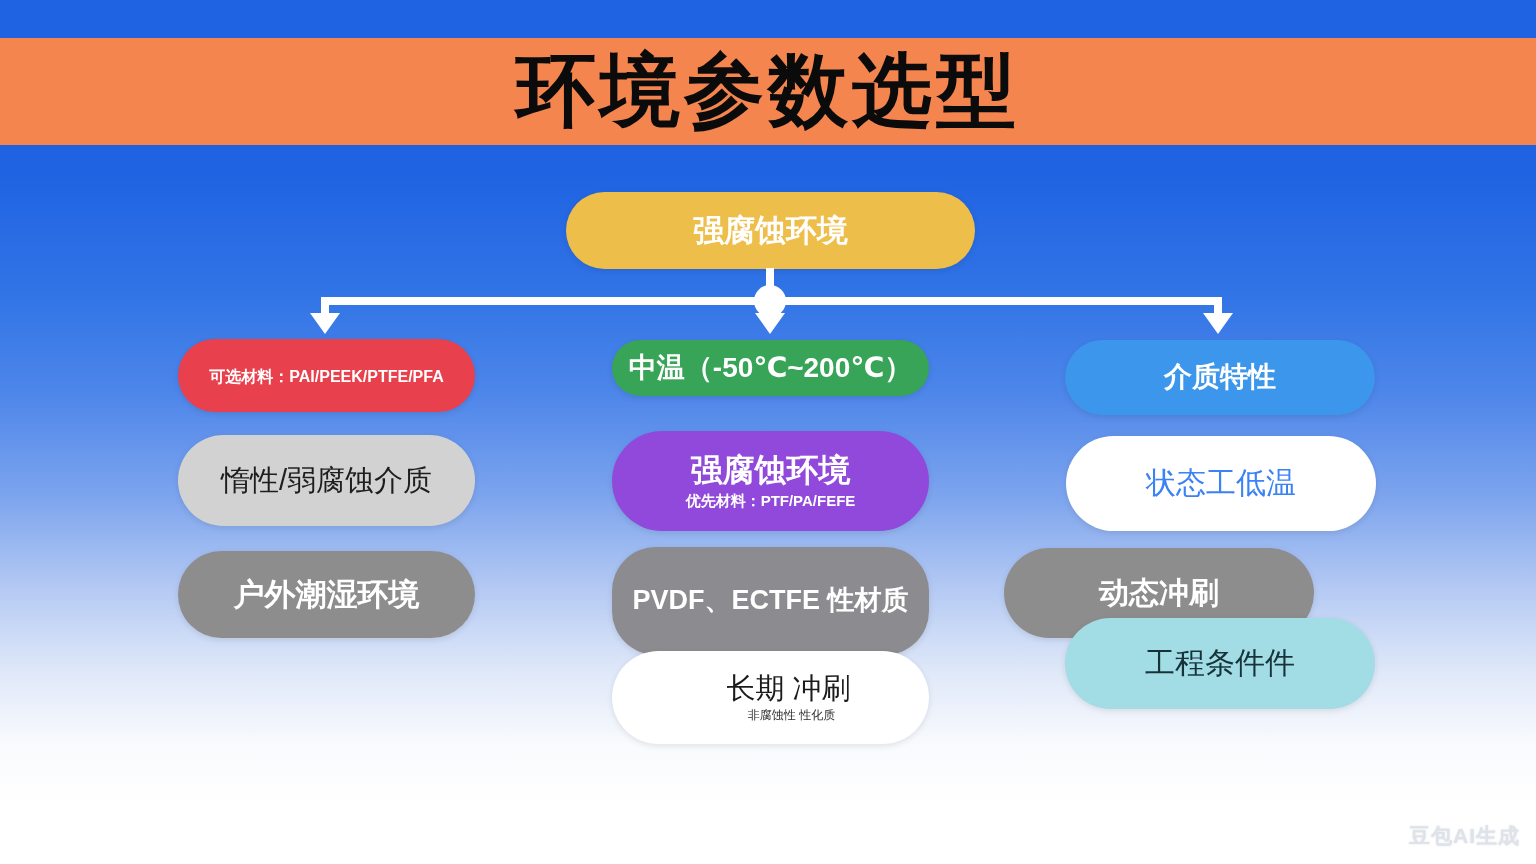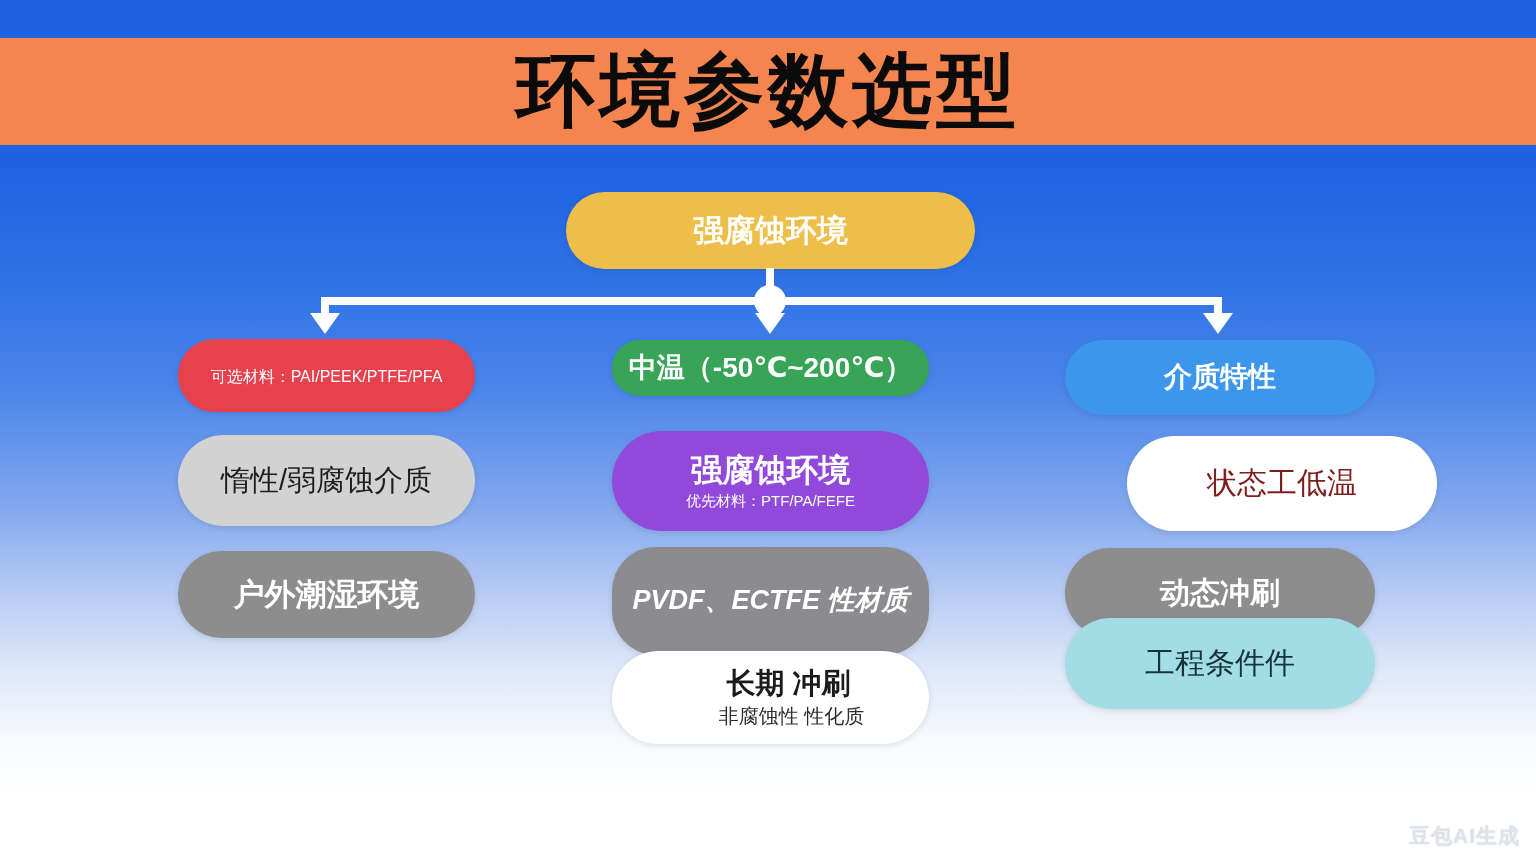--- a/index.html
+++ b/index.html
@@ -26,50 +26,50 @@
     border-left:15px solid transparent;border-right:15px solid transparent;
     border-top:21px solid #ffffff;
   }
   
   .pill{
     position:absolute;display:flex;flex-direction:column;
     align-items:center;justify-content:center;text-align:center;
     box-shadow:0 2px 6px rgba(0,0,0,0.10);
   }
   .pill .t{font-weight:700;line-height:1.15;}
-  .pill .s{font-weight:400;line-height:1.2;margin-top:3px;}
+  .pill .s{font-weight:700;line-height:1.2;margin-top:3px;}
   .root-pill{
     left:566px;top:192px;width:409px;height:77px;border-radius:39px;
     background:#EEBE4A;color:#ffffff;
   }
   .root-pill .t{font-size:31px;}
   
   .p-red   {left:178px;top:339px;width:297px;height:73px;border-radius:37px;background:#E8404C;color:#fff;}
   .p-red .t{font-size:27px;} .p-red .s{font-size:16px;}
   .p-lgray {left:178px;top:435px;width:297px;height:91px;border-radius:46px;background:#D2D2D2;color:#1e1e1e;}
   .p-lgray .t{font-size:29px;font-weight:500;}
   .p-dgray1{left:178px;top:551px;width:297px;height:87px;border-radius:44px;background:#8D8D8D;color:#fff;}
   .p-dgray1 .t{font-size:31px;}
   .p-yellow{left:178px;top:636px;width:297px;height:90px;border-radius:45px;background:#F0C14F;color:#161616;}
   .p-yellow .t{font-size:30px;font-weight:500;}
   
   .p-green {left:612px;top:340px;width:317px;height:56px;border-radius:37px;background:#38A457;color:#fff;}
   .p-green .t{font-size:28px;}
   .p-purple{left:612px;top:431px;width:317px;height:100px;border-radius:50px;background:#9049DA;color:#fff;}
   .p-purple .t{font-size:32px;} .p-purple .s{font-size:15px;}
-  .p-dgray2{left:612px;top:547px;width:317px;height:108px;border-radius:44px;background:#8C8C90;color:#fff;font-style:italic;}
+  .p-dgray2{left:612px;top:547px;width:317px;height:108px;border-radius:44px;background:#8C8C90;color:#fff;}
   .p-dgray2 .t{font-size:27px;}
   .p-white1{left:612px;top:651px;width:317px;height:93px;border-radius:47px;background:#FFFFFF;color:#1b1b1b;}
-  .p-white1 .t{font-size:29px;font-weight:700;margin-left:36px;} .p-white1 .s{font-size:20px;font-weight:400;color:#2d2d2d;margin-left:42px;}
+  .p-white1 .t{font-size:29px;font-weight:400;margin-left:36px;} .p-white1 .s{font-size:12px;font-weight:400;color:#2d2d2d;margin-left:42px;}
   
   .p-blue  {left:1065px;top:340px;width:310px;height:75px;border-radius:38px;background:#3B96EC;color:#fff;}
   .p-blue .t{font-size:28px;}
-  .p-white2{left:1127px;top:436px;width:310px;height:95px;border-radius:48px;background:#FFFFFF;color:#7f1d1d;}
+  .p-white2{left:1066px;top:436px;width:310px;height:95px;border-radius:48px;background:#FFFFFF;color:#3b82f6;}
   .p-white2 .t{font-size:30px;font-weight:500;}
-  .p-dgray3{left:1065px;top:548px;width:310px;height:90px;border-radius:45px;background:#8D8D8D;color:#fff;}
+  .p-dgray3{left:1004px;top:548px;width:310px;height:90px;border-radius:45px;background:#8D8D8D;color:#fff;}
   .p-dgray3 .t{font-size:30px;}
   .p-cyan  {left:1065px;top:618px;width:310px;height:91px;border-radius:48px;background:#A2DCE5;color:#17333A;}
   .p-cyan .t{font-size:30px;font-weight:500;}
   
   .watermark{
     position:absolute;right:16px;bottom:14px;font-size:21px;font-weight:700;
     color:rgba(221,225,233,0.95);letter-spacing:1px;
     text-shadow:0 0 2px rgba(200,205,215,0.6);
   }
 </style>

